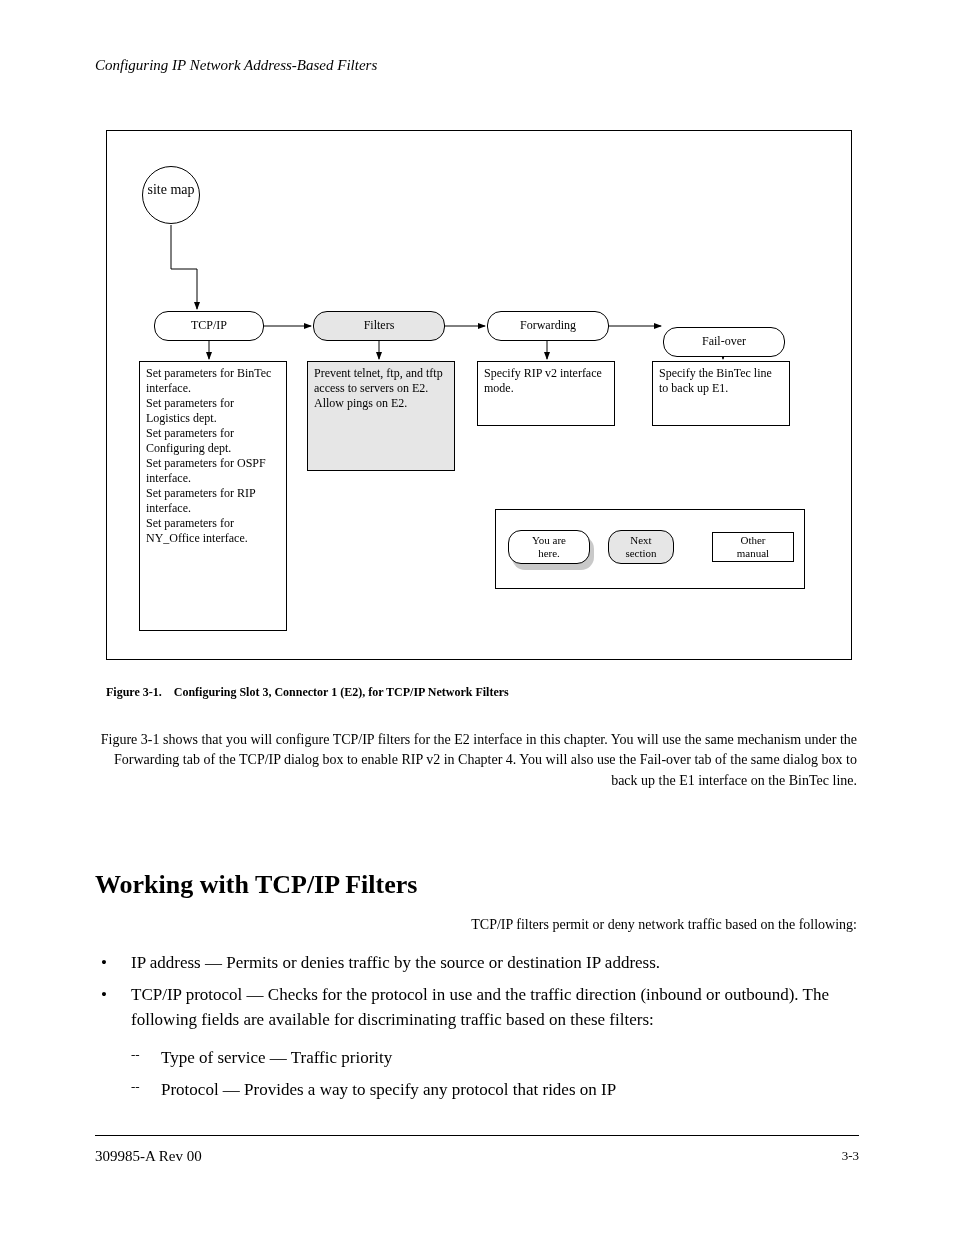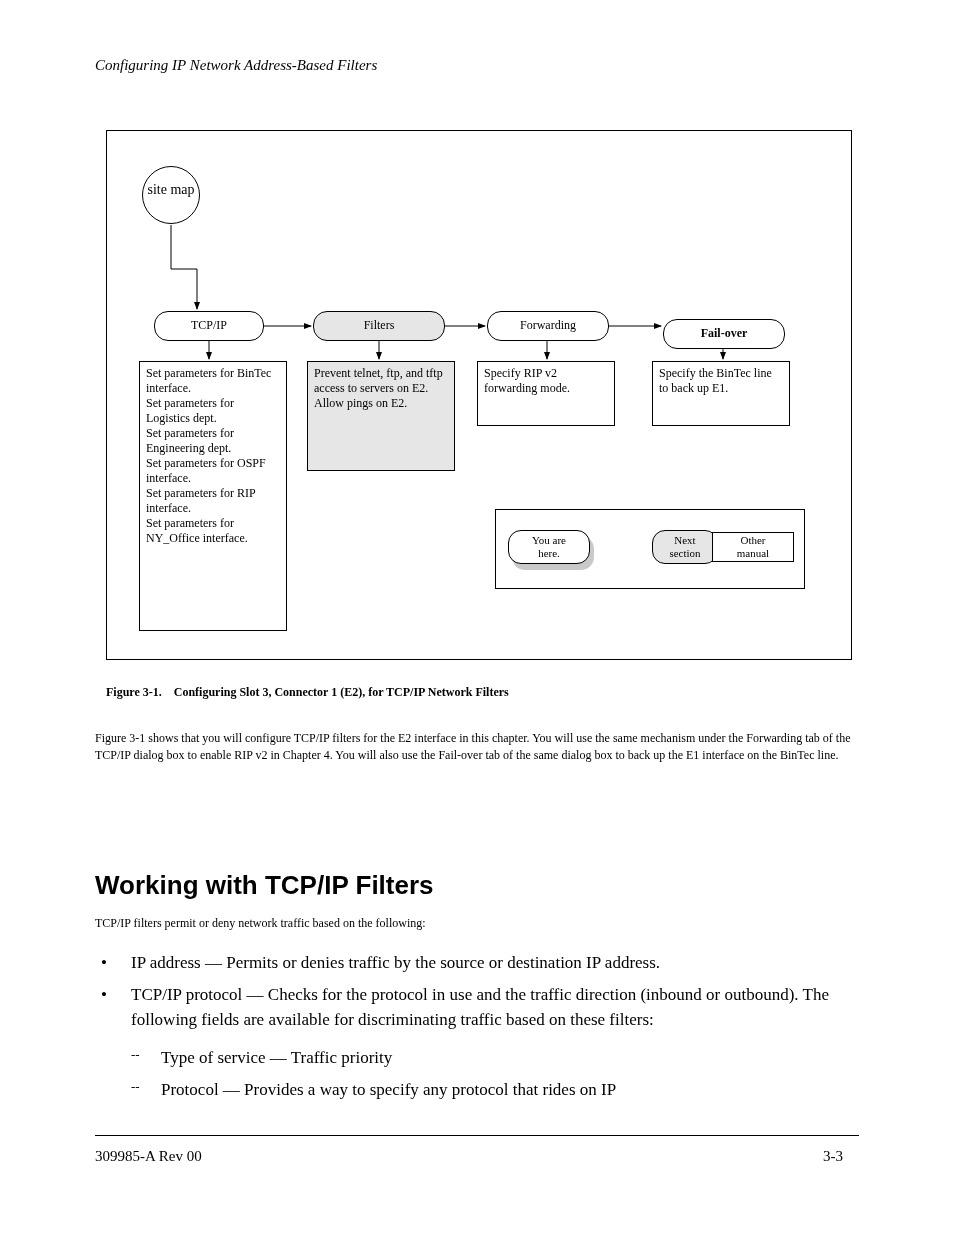--- a/index.html
+++ b/index.html
@@ -106,22 +106,23 @@
     left: 106px;
     top: 685px;
     width: 746px;
     font-size: 12px;
     font-weight: bold;
   }
   .body-text {
     position: absolute;
     left: 95px;
     width: 762px;
-    font-size: 12px;
+    font-size: 14px;
     line-height: 1.45;
+    text-align: right;
   }
   .section-heading {
     position: absolute;
     left: 95px;
     width: 762px;
     font-size: 26px;
     font-weight: bold;
     font-family: Arial, Helvetica, sans-serif;
   }
   .list {
@@ -153,23 +154,23 @@
     border-top: 1px solid #000;
   }
   .footer-left {
     position: absolute;
     left: 95px;
     top: 1148px;
     font-size: 15px;
   }
   .footer-right {
     position: absolute;
-    right: 111px;
+    right: 95px;
     top: 1148px;
-    font-size: 15px;
+    font-size: 13px;
   }
   svg.arrows {
     position: absolute;
     left: 0; top: 0;
     width: 744px;
     height: 528px;
     pointer-events: none;
   }
 </style>
 </head>
@@ -206,51 +207,51 @@
 
     <div class="start-circle">site
 map</div>
 
     <div class="node pill" style="left:47px; top:180px; width:110px; height:30px;">TCP/IP</div>
 
     <div class="node pill shaded" style="left:206px; top:180px; width:132px; height:30px;">Filters</div>
 
     <div class="node pill" style="left:380px; top:180px; width:122px; height:30px;">Forwarding</div>
 
-    <div class="node pill" style="left:556px; top:188px; width:122px; height:30px;font-weight:bold;">Fail-over</div>
+    <div class="node pill" style="left:556px; top:196px; width:122px; height:30px;">Fail-over</div>
 
     <div class="desc-box runon" style="left:32px; top:230px; width:148px; height:270px;">Set parameters for BinTec interface.
 Set parameters for Logistics dept.
-Set parameters for Engineering dept.
+Set parameters for Configuring dept.
 Set parameters for OSPF interface.
 Set parameters for RIP interface.
 Set parameters for NY_Office interface.</div>
 
     <div class="desc-box shaded runon" style="left:200px; top:230px; width:148px; height:110px;">Prevent telnet, ftp, and tftp access to servers on E2.
 Allow pings on E2.</div>
 
-    <div class="desc-box runon" style="left:370px; top:230px; width:138px; height:65px;">Specify RIP v2 forwarding mode.</div>
+    <div class="desc-box runon" style="left:370px; top:230px; width:138px; height:65px;">Specify RIP v2 interface mode.</div>
 
     <div class="desc-box runon" style="left:545px; top:230px; width:138px; height:65px;">Specify the BinTec line to back up E1.</div>
 
     <div class="legend-box" style="left:388px; top:378px; width:310px; height:80px;">
 
       <div class="legend-shadow" style="left:16px; top:26px; width:82px; height:34px; border-radius:13px;"></div>
       <div class="legend-item" style="left:12px; top:20px; width:82px; height:34px; border-radius:13px; background:#fff;">You are
 here.</div>
-      <div class="legend-item shaded" style="left:112px; top:20px; width:66px; height:34px; border-radius:13px; background:#e6e6e6;margin-left:44px;">Next section</div>
+      <div class="legend-item shaded" style="left:112px; top:20px; width:66px; height:34px; border-radius:13px; background:#e6e6e6;">Next section</div>
       <div class="legend-item" style="left:216px; top:22px; width:82px; height:30px; background:#fff;">Other manual</div>
     </div>
   </div>
 
   <div class="figure-caption">Figure 3-1. Configuring Slot 3, Connector 1 (E2), for TCP/IP Network Filters</div>
 
   <div class="body-text" style="top:730px;">Figure 3-1 shows that you will configure TCP/IP filters for the E2 interface in this chapter. You will use the same mechanism under the Forwarding tab of the TCP/IP dialog box to enable RIP v2 in Chapter 4. You will also use the Fail-over tab of the same dialog box to back up the E1 interface on the BinTec line.</div>
 
-  <div class="section-heading" style="top:870px;">Working with TCP/IP Filters</div>
+  <div class="section-heading" style="top:870px;font-family:Liberation Serif, serif;">Working with TCP/IP Filters</div>
 
   <div class="body-text" style="top:915px;">TCP/IP filters permit or deny network traffic based on the following:</div>
 
   <div class="list" style="top:950px;">
     <div class="list-row">
       <div class="list-bullet">•</div>
       <div class="list-text">IP address — Permits or denies traffic by the source or destination IP address.</div>
     </div>
     <div class="list-row">
       <div class="list-bullet">•</div>

